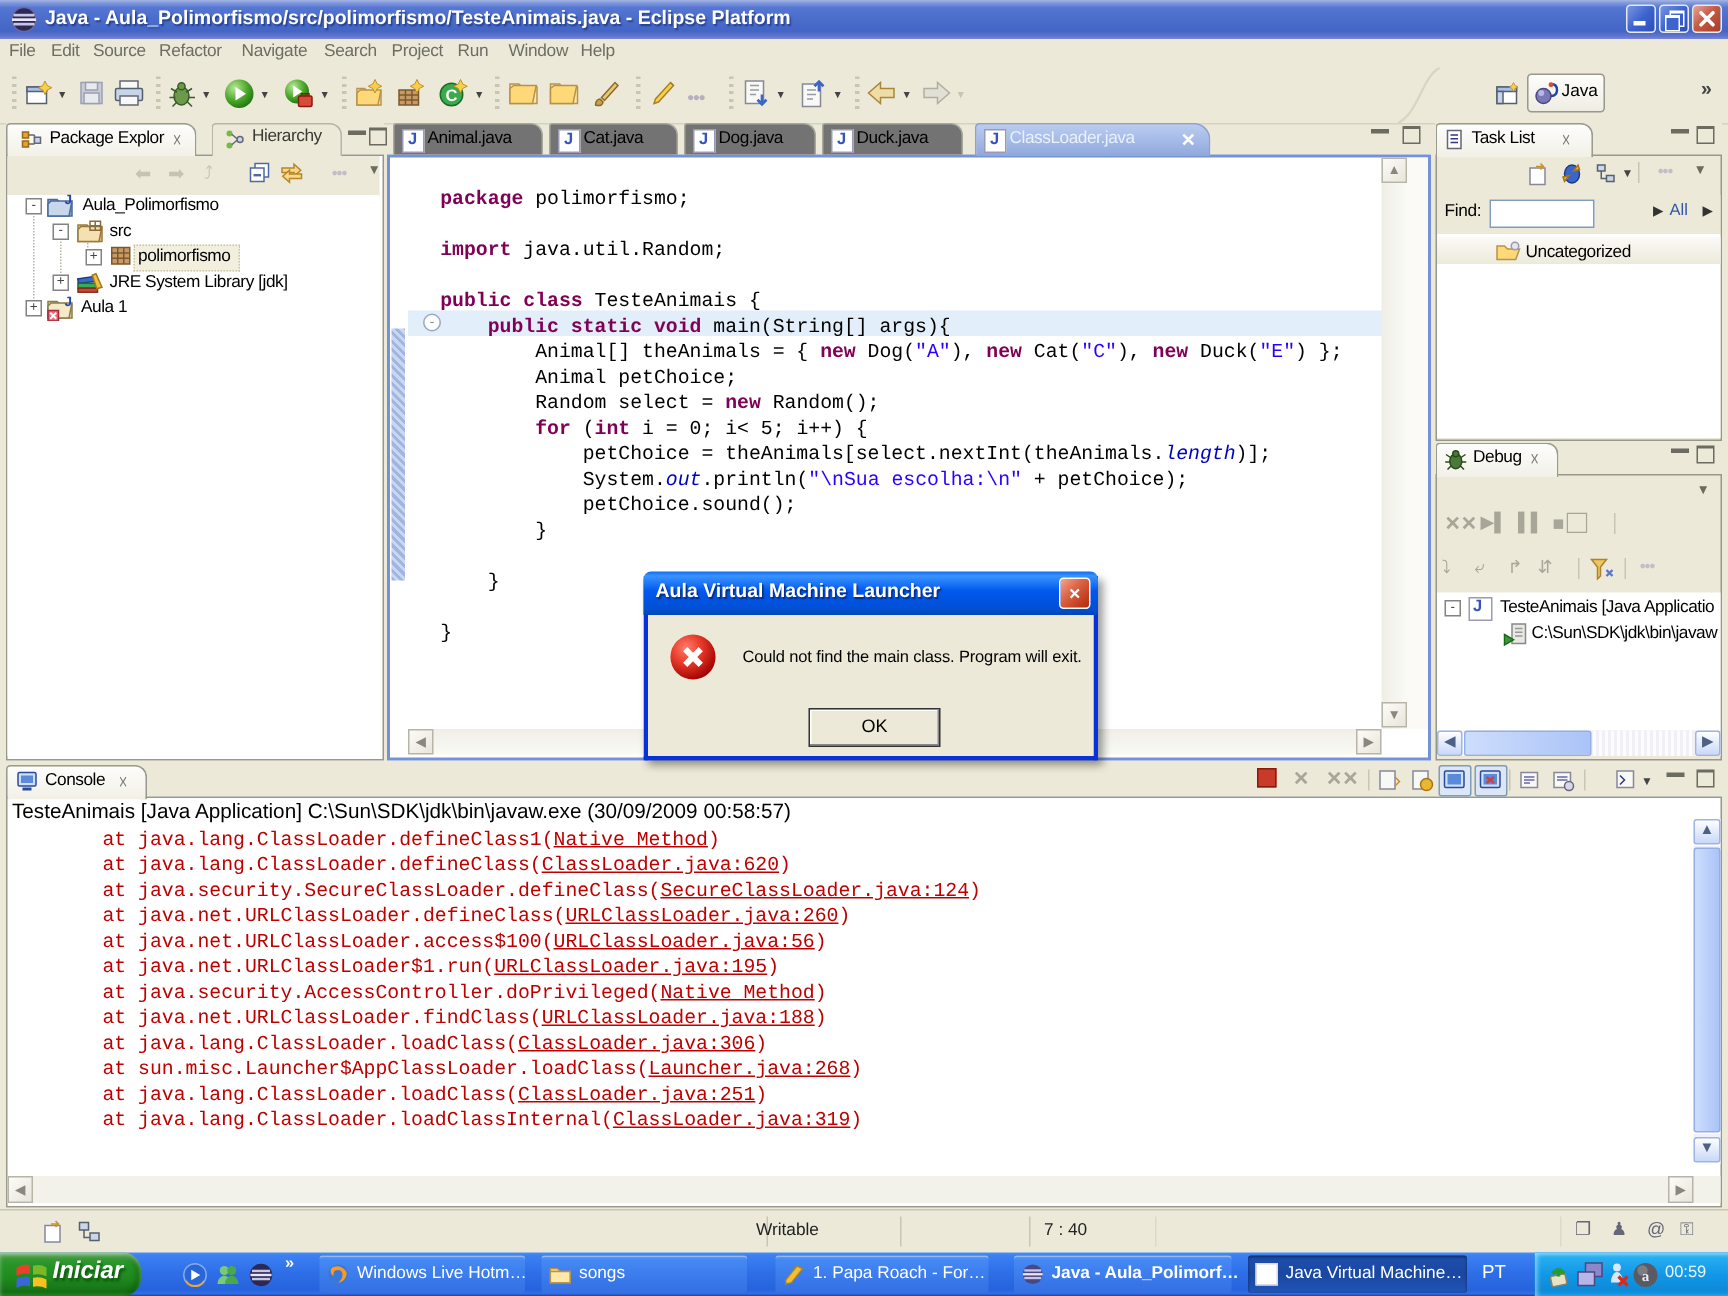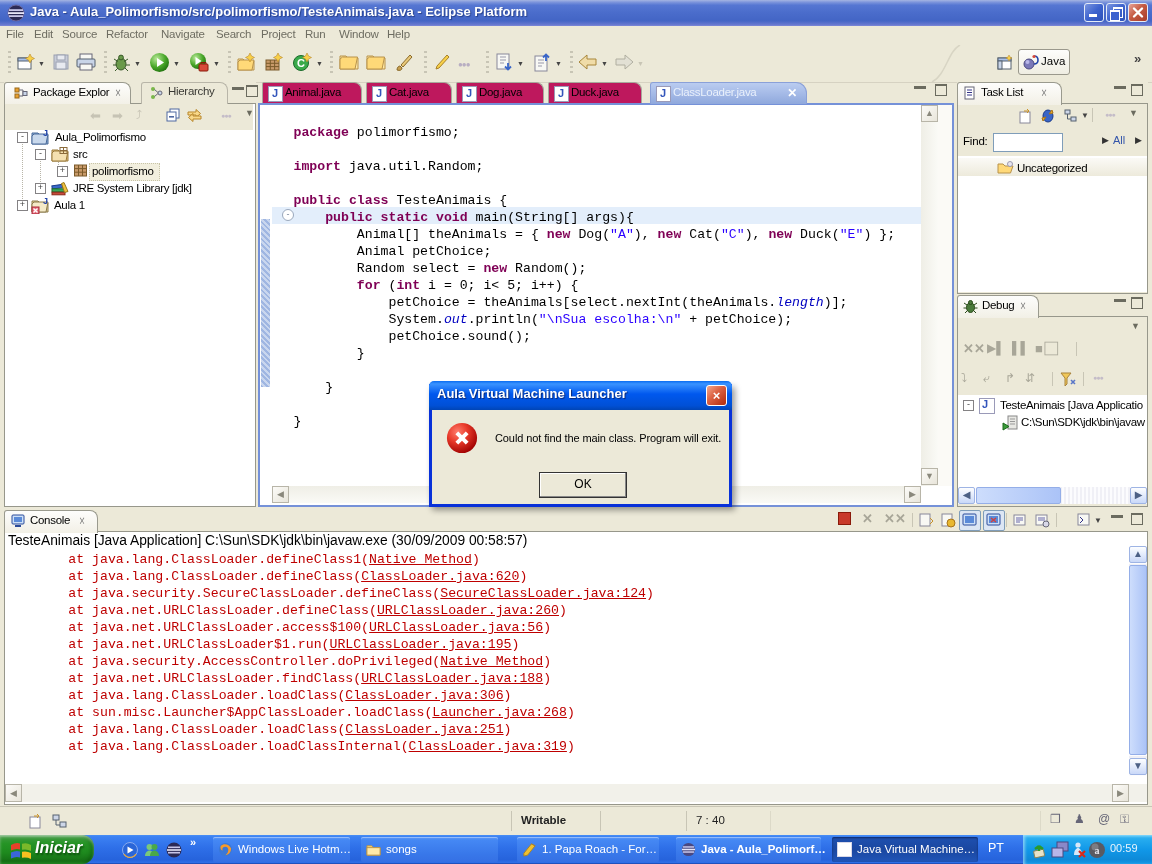--- a/index.html
+++ b/index.html
@@ -68,21 +68,21 @@
 
 #taskbar{left:0;top:835px;width:1152px;height:29px;
  background:linear-gradient(to bottom,#4A90F4 0%,#3C81F3 6%,#2E6FE8 45%,#2663DC 85%,#2E6FE8 95%,#1941A5 100%);}
 .tbtn{position:absolute;top:2px;height:25px;border-radius:2px;
  background:linear-gradient(to bottom,#5E9AF8 0%,#4588F4 12%,#3877E9 70%,#3570E4 100%);
  box-shadow:inset 0 1px 0 rgba(255,255,255,.35);
  color:#fff;font-size:11.5px;}
 .tbtn .lbl{position:absolute;left:25px;top:6px;white-space:nowrap;overflow:hidden;}
 .tbtn .tico{position:absolute;left:5px;top:5px;width:15px;height:15px;}
 
-.etab{position:absolute;top:0;height:21px;background:#be185d;border:1px solid #A8A89C;border-bottom:none;
+.etab{position:absolute;top:0;height:21px;background:#737373;border:1px solid #A8A89C;border-bottom:none;
  border-radius:2px 8px 0 0;box-sizing:border-box;font-size:11.5px;letter-spacing:-0.3px;}
 .etab.eact{background:linear-gradient(to bottom,#BACCF0 0%,#A7BCE8 45%,#8FA8DC 100%);border-color:#8AA0D8;height:22px;z-index:2;border-radius:3px 11px 0 0;}
 .etab .etxt{position:absolute;left:22px;top:3px;white-space:nowrap;}
 .jico{position:absolute;left:5px;top:3px;width:13px;height:14px;background:#fff;border:1px solid #9A9AB8;}
 .jico::after{content:"J";position:absolute;left:3px;top:0px;font-size:11px;font-weight:bold;color:#3355BB;}
 </style>
 </head>
 <body>
 
 <div id="titlebar" class="abs">
@@ -595,21 +595,21 @@
     <path d="M9 1 l2 2 l-2 2 M11 3 h-5" stroke="#C8922A" fill="none"></path>
   </svg>
   <svg class="abs" style="left:52px;top:7px" width="16" height="14" viewBox="0 0 16 14">
     <g stroke="#55606E" fill="none">
         <rect x="1" y="1" width="6" height="5" fill="#CDD6E8"></rect>
         <rect x="8" y="8" width="6" height="5" fill="#CDD6E8"></rect>
         <path d="M4 6 v5 h4"></path>
       </g>
   </svg>
   <div class="abs" style="left:511px;top:4px;width:1px;height:20px;background:#C8C5B5;"></div>
-  <span class="abs" style="left:521px;top:7px;font-weight:bold;">Writable</span>
+  <span class="abs" style="left:504px;top:7px;">Writable</span>
   <div class="abs" style="left:600px;top:4px;width:1px;height:20px;background:#C8C5B5;"></div>
   <span class="abs" style="left:644px;top:7px;margin-top:24px;">Smart Insert</span>
   <div class="abs" style="left:686px;top:4px;width:1px;height:20px;background:#C8C5B5;"></div>
   <span class="abs" style="left:696px;top:7px;">7 : 40</span>
   <div class="abs" style="left:770px;top:4px;width:1px;height:20px;background:#DCD9C8;"></div>
   <div class="abs" style="left:1040px;top:4px;width:1px;height:20px;background:#DCD9C8;"></div>
   <span class="abs" style="left:1050px;top:5px;color:#667;font-size:12px;">❐</span>
   <span class="abs" style="left:1074px;top:5px;color:#667;font-size:12px;">♟</span>
   <span class="abs" style="left:1098px;top:5px;color:#667;font-size:12px;">@</span>
   <span class="abs" style="left:1120px;top:5px;color:#667;font-size:12px;">⚿</span>

